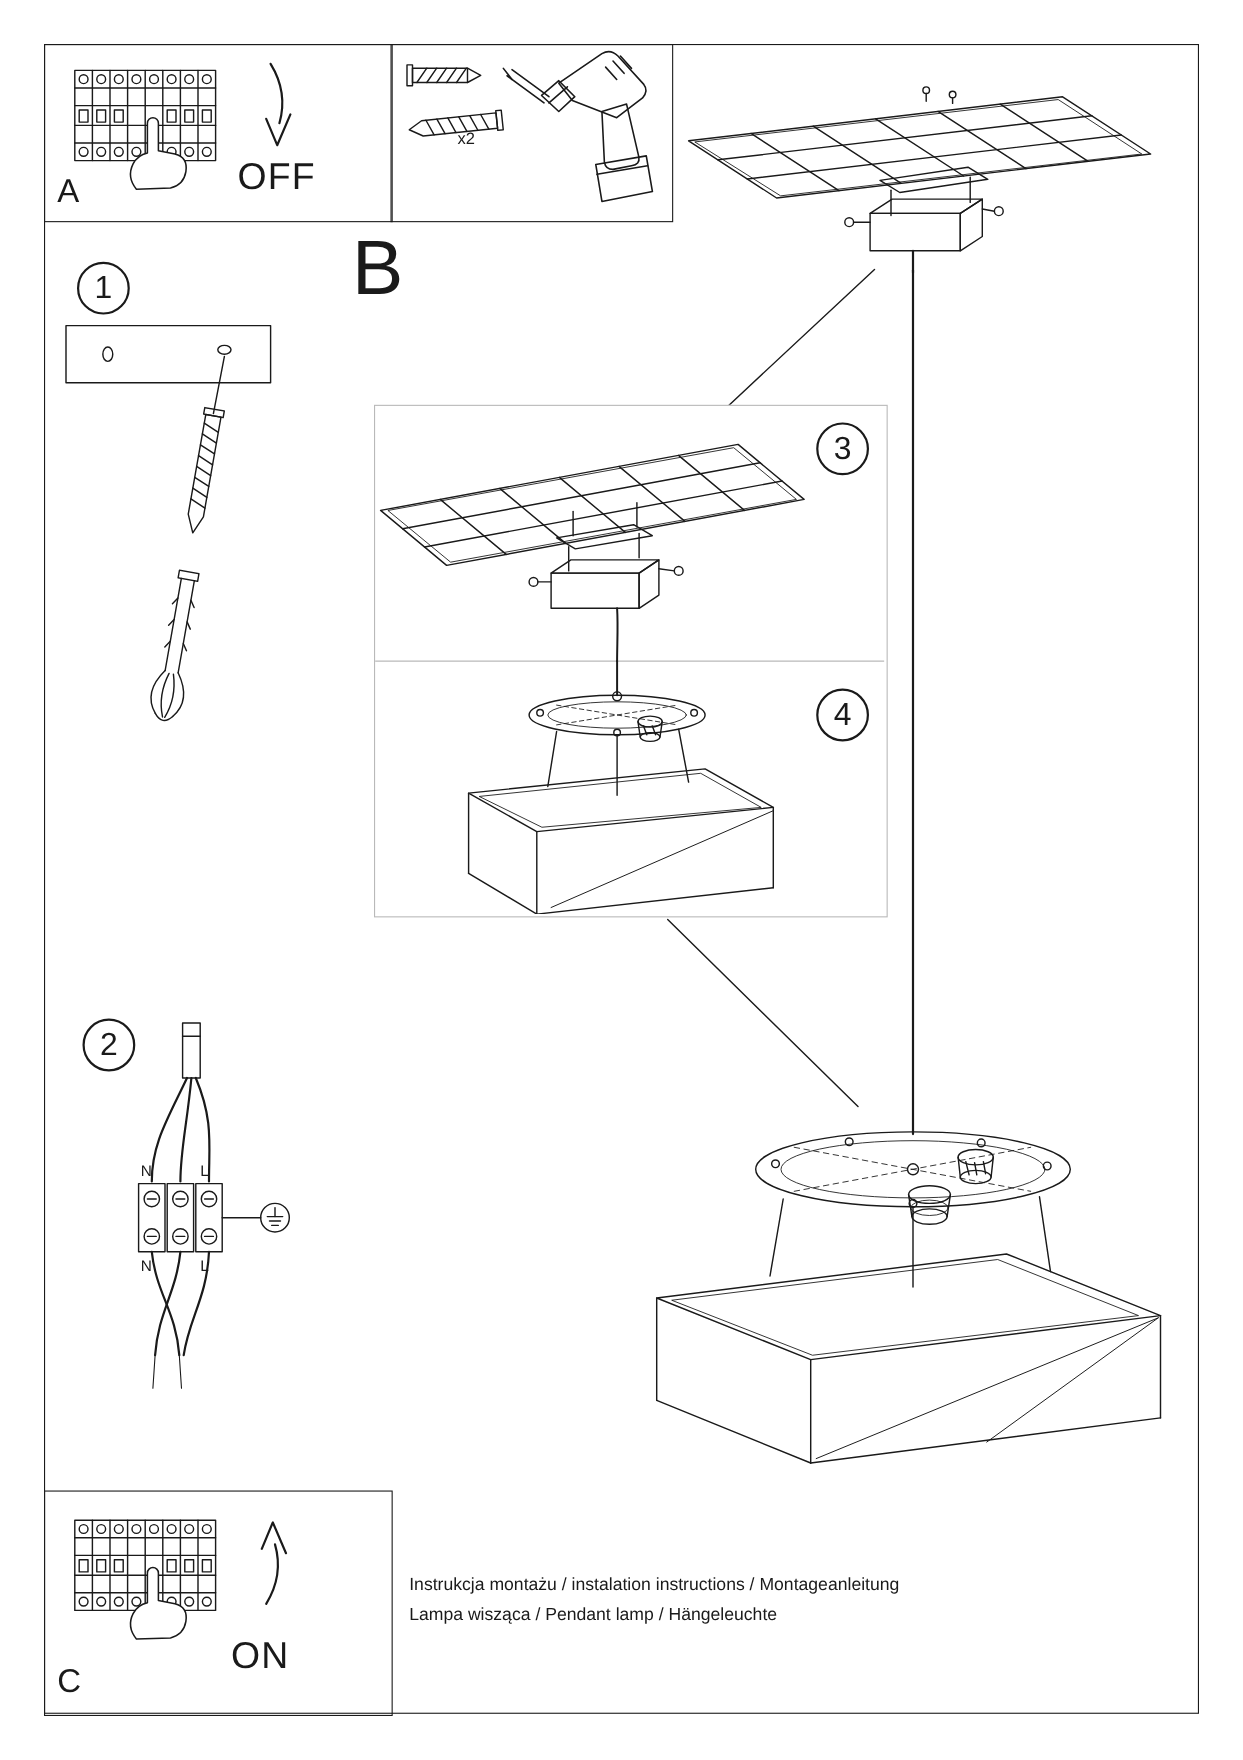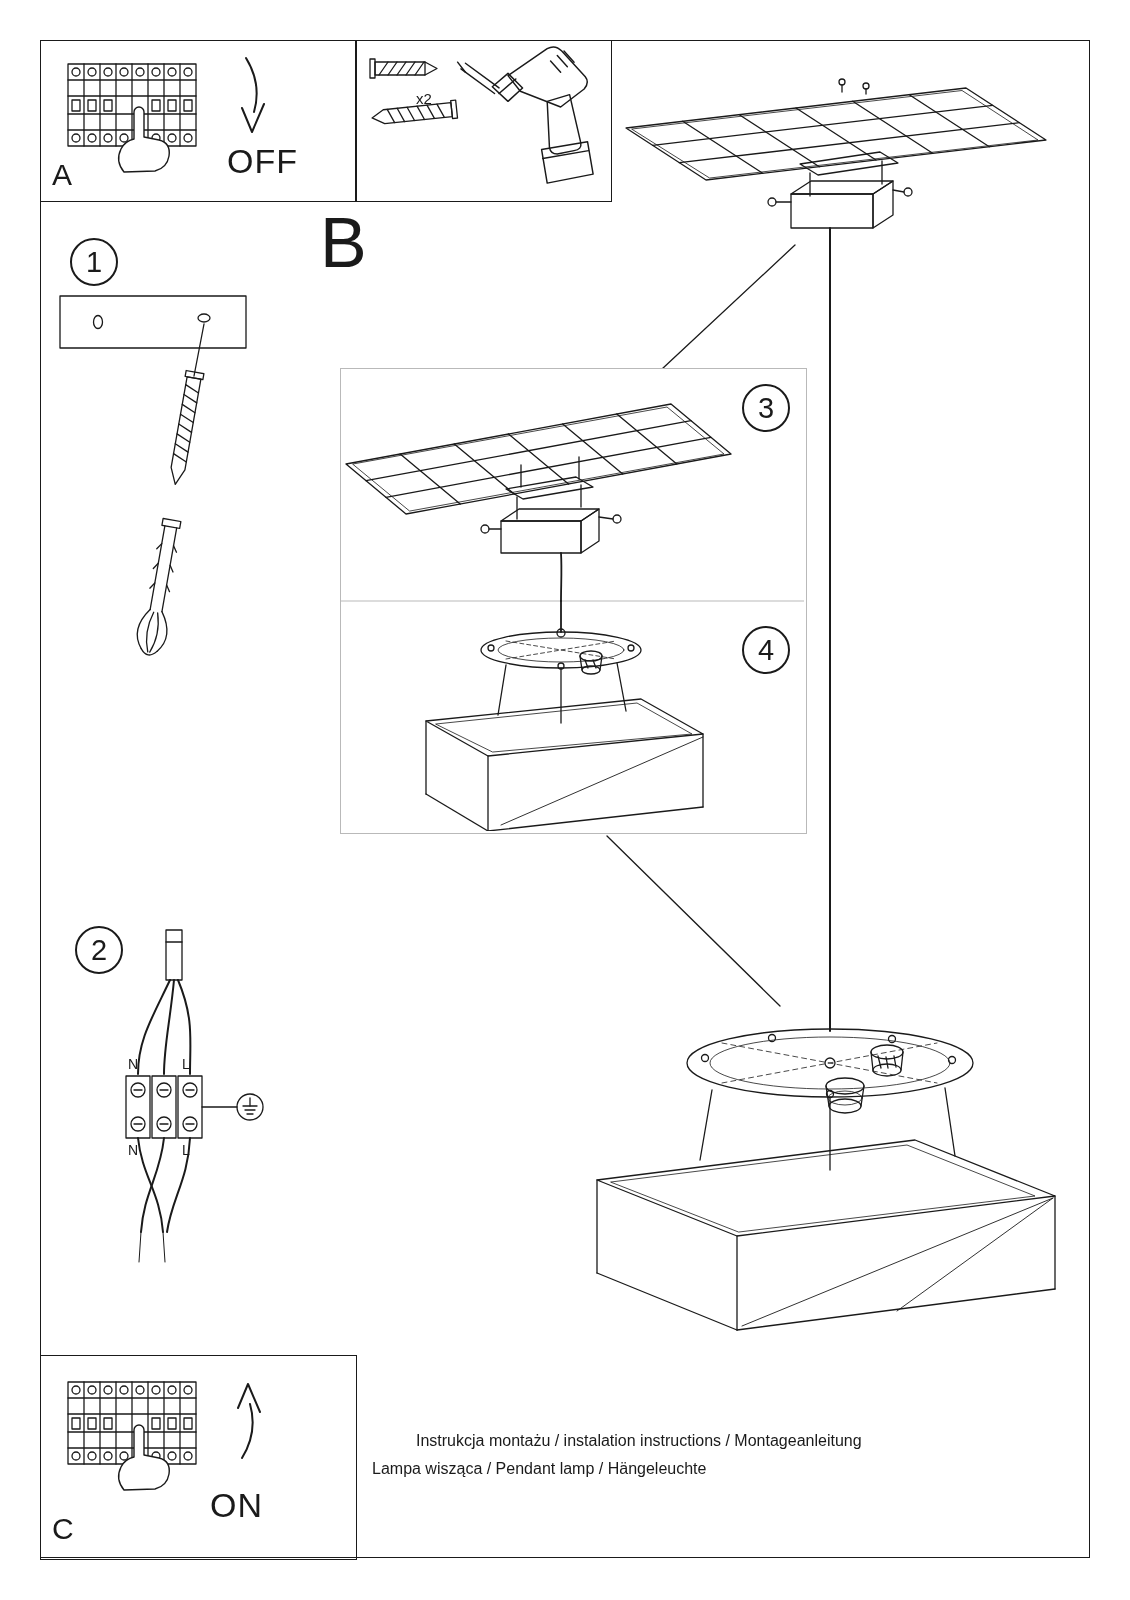--- a/index.html
+++ b/index.html
@@ -7,21 +7,21 @@
          font-family:"Liberation Sans",sans-serif;color:#1a1a1a;overflow:hidden;}
   .abs{position:absolute;}
   .frame{position:absolute;border:1.6px solid #1a1a1a;background:transparent;}
   .panel-letter{position:absolute;font-size:30px;color:#1a1a1a;}
   .state-label{position:absolute;font-size:34px;letter-spacing:1px;color:#1a1a1a;}
   .big-letter{position:absolute;font-size:70px;color:#1a1a1a;}
   .step-circle{position:absolute;width:44px;height:44px;border:2.2px solid #1a1a1a;
                border-radius:50%;display:flex;align-items:center;justify-content:center;
                font-size:29px;background:#fff;}
   .wire-label{position:absolute;font-size:14px;color:#1a1a1a;}
-  .count-label{position:absolute;font-size:15px;color:#1a1a1a;}
+  .count-label{position:absolute;font-size:15px;color:#1a1a1a;margin-top:28px;}
   .caption-line{position:absolute;font-size:16px;color:#1a1a1a;white-space:nowrap;}
   svg{display:block;}
   .ink{stroke:#1a1a1a;fill:none;stroke-width:1.3;stroke-linecap:round;stroke-linejoin:round;}
   .ink2{stroke:#1a1a1a;fill:none;stroke-width:2;stroke-linecap:round;stroke-linejoin:round;}
   .inkfill{stroke:#1a1a1a;fill:#fff;stroke-width:1.4;stroke-linejoin:round;}
 </style>
 </head>
 <body>
 
 <div class="sheet">
@@ -74,21 +74,21 @@
         <rect x="126" y="50" width="8" height="11"></rect>
     </g>
     <path class="inkfill" d="M66,122 q-9,-11 -3,-23 q4,-8 13,-10 l0,-27 a5,5 0 0 1 10,0 l0,25 l15,3 q12,3 10,16 q-2,12 -14,15 z"></path>
   </svg>
 
   <svg class="abs" style="left:232px;top:52px;" width="46" height="92" viewBox="0 0 46 92">
     <path class="ink2" d="M14,6 Q30,32 22,60"></path>
     <path class="ink2" d="M32,52 L20,80 L10,56"></path>
   </svg>
 
-  <div class="state-label" style="left:227px;top:142px;">OFF</div>
+  <div class="state-label" style="left:216px;top:142px;">OFF</div>
   <div class="panel-letter" style="left:52px;top:158px;">A</div>
 
   <div class="frame" style="left:355px;top:40px;width:255px;height:160px;"></div>
 
   <svg class="abs" style="left:357px;top:42px;" width="250" height="156" viewBox="0 0 250 156">
     <g class="ink" transform="translate(18,20)">
       <rect x="0" y="0" width="50" height="13"></rect>
       <line x1="4" y1="13" x2="13" y2="0"></line>
         <line x1="13" y1="13" x2="22" y2="0"></line>
       <line x1="22" y1="13" x2="31" y2="0"></line>
@@ -406,16 +406,16 @@
   </svg>
 
   <svg class="abs" style="left:228px;top:1372px;" width="46" height="92" viewBox="0 0 46 92">
     <path class="ink2" d="M14,86 Q30,60 22,32"></path>
     <path class="ink2" d="M32,40 L20,12 L10,36"></path>
   </svg>
 
   <div class="state-label" style="left:210px;top:1486px;text-align:center;">ON</div>
   <div class="panel-letter" style="left:52px;top:1512px;">C</div>
 
-  <div class="caption-line" style="left:372px;top:1432px;margin-left:44px;">Instrukcja montażu / instalation instructions / Montageanleitung</div>
+  <div class="caption-line" style="left:372px;top:1432px;">Instrukcja montażu / instalation instructions / Montageanleitung</div>
   <div class="caption-line" style="left:372px;top:1460px;">Lampa wisząca / Pendant lamp / Hängeleuchte</div>
 
 </div>
 
 </body></html>

